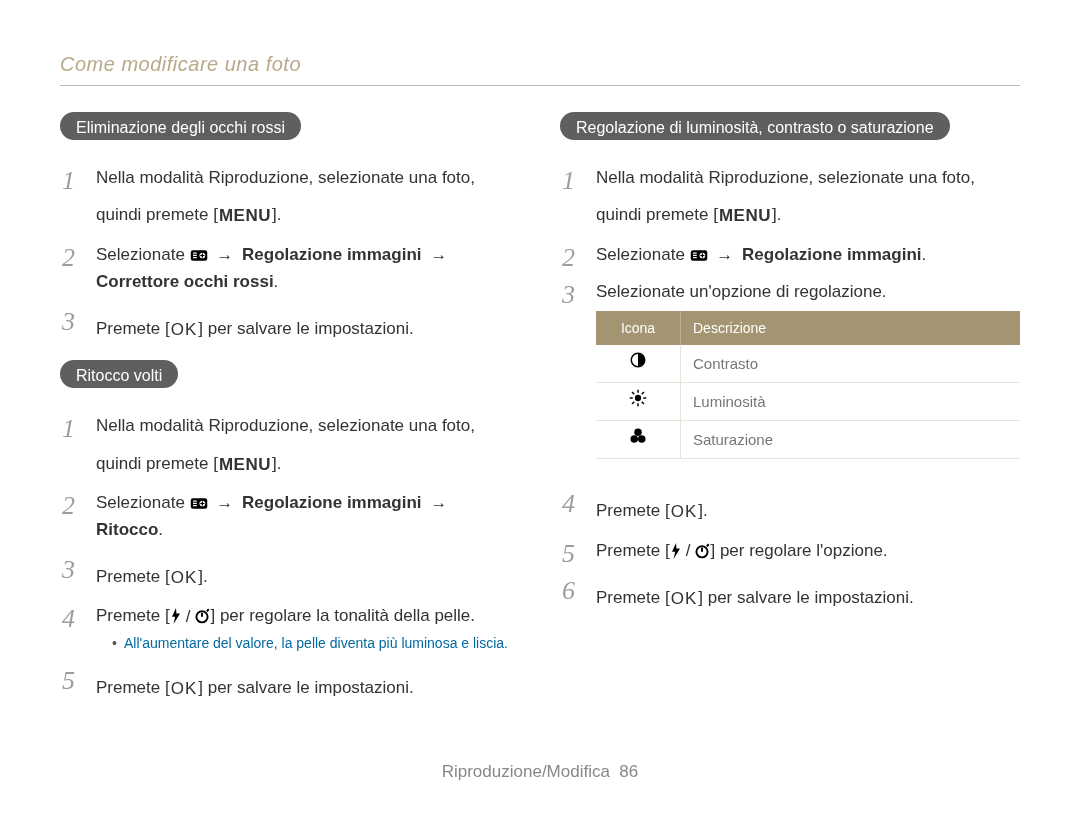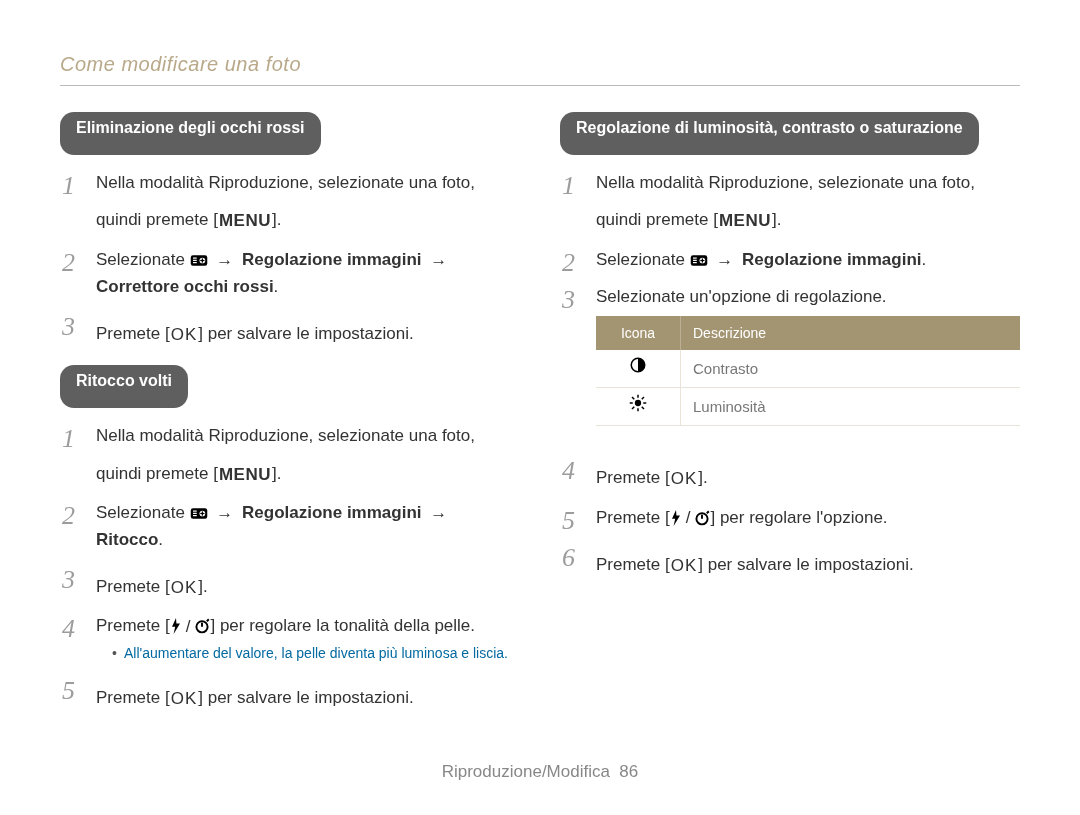--- a/index.html
+++ b/index.html
@@ -39,24 +39,24 @@
   }
   .col {
     flex: 1;
     min-width: 0;
   }
   .pill {
     display: inline-block;
     background: #5f5f5f;
     color: #fff;
     border-radius: 14px;
-    padding: 4px 16px 16px 16px;
+    padding: 4px 16px 1px 16px;
     font-size: 16px;
-    font-weight: bold;
-    margin-bottom: 14px;
+    font-weight: normal;
+    margin-bottom: 24px;
     margin-top: 6px;
   }
   ol.steps {
     list-style: none;
     padding: 0;
     margin: 0 0 6px 0;
     counter-reset: step;
   }
   ol.steps > li {
     counter-increment: step;
@@ -303,20 +303,30 @@
                         <line x1="19" y1="12" x2="23" y2="12"></line>
                         <line x1="4" y1="4" x2="7" y2="7"></line>
                         <line x1="17" y1="17" x2="20" y2="20"></line>
                         <line x1="4" y1="20" x2="7" y2="17"></line>
                         <line x1="17" y1="7" x2="20" y2="4"></line>
                       </g>
                     </svg>
                 </td>
                 <td>Luminosità</td>
               </tr>
+              <tr>
+                <td class="ic">
+                  <svg width="18" height="18" viewBox="0 0 24 24">
+                      <circle cx="12" cy="7" r="5" fill="#000"></circle>
+                      <circle cx="7" cy="16" r="5" fill="#000"></circle>
+                      <circle cx="17" cy="16" r="5" fill="#000"></circle>
+                    </svg>
+                </td>
+                <td>Saturazione</td>
+              </tr>
             </tbody>
           </table>
         </li>
         <li>
           <span>Premete [</span><span class="kbd ok-kbd">OK</span><span>].</span>
         </li>
         <li>
           <span>Premete [</span><span class="ico-pair">
             <svg class="ico" style="width:12px;height:16px" viewBox="0 0 12 20">
                 <polygon points="6,0 1,11 5,11 3,20 11,7 6.5,7" fill="#000"></polygon>

